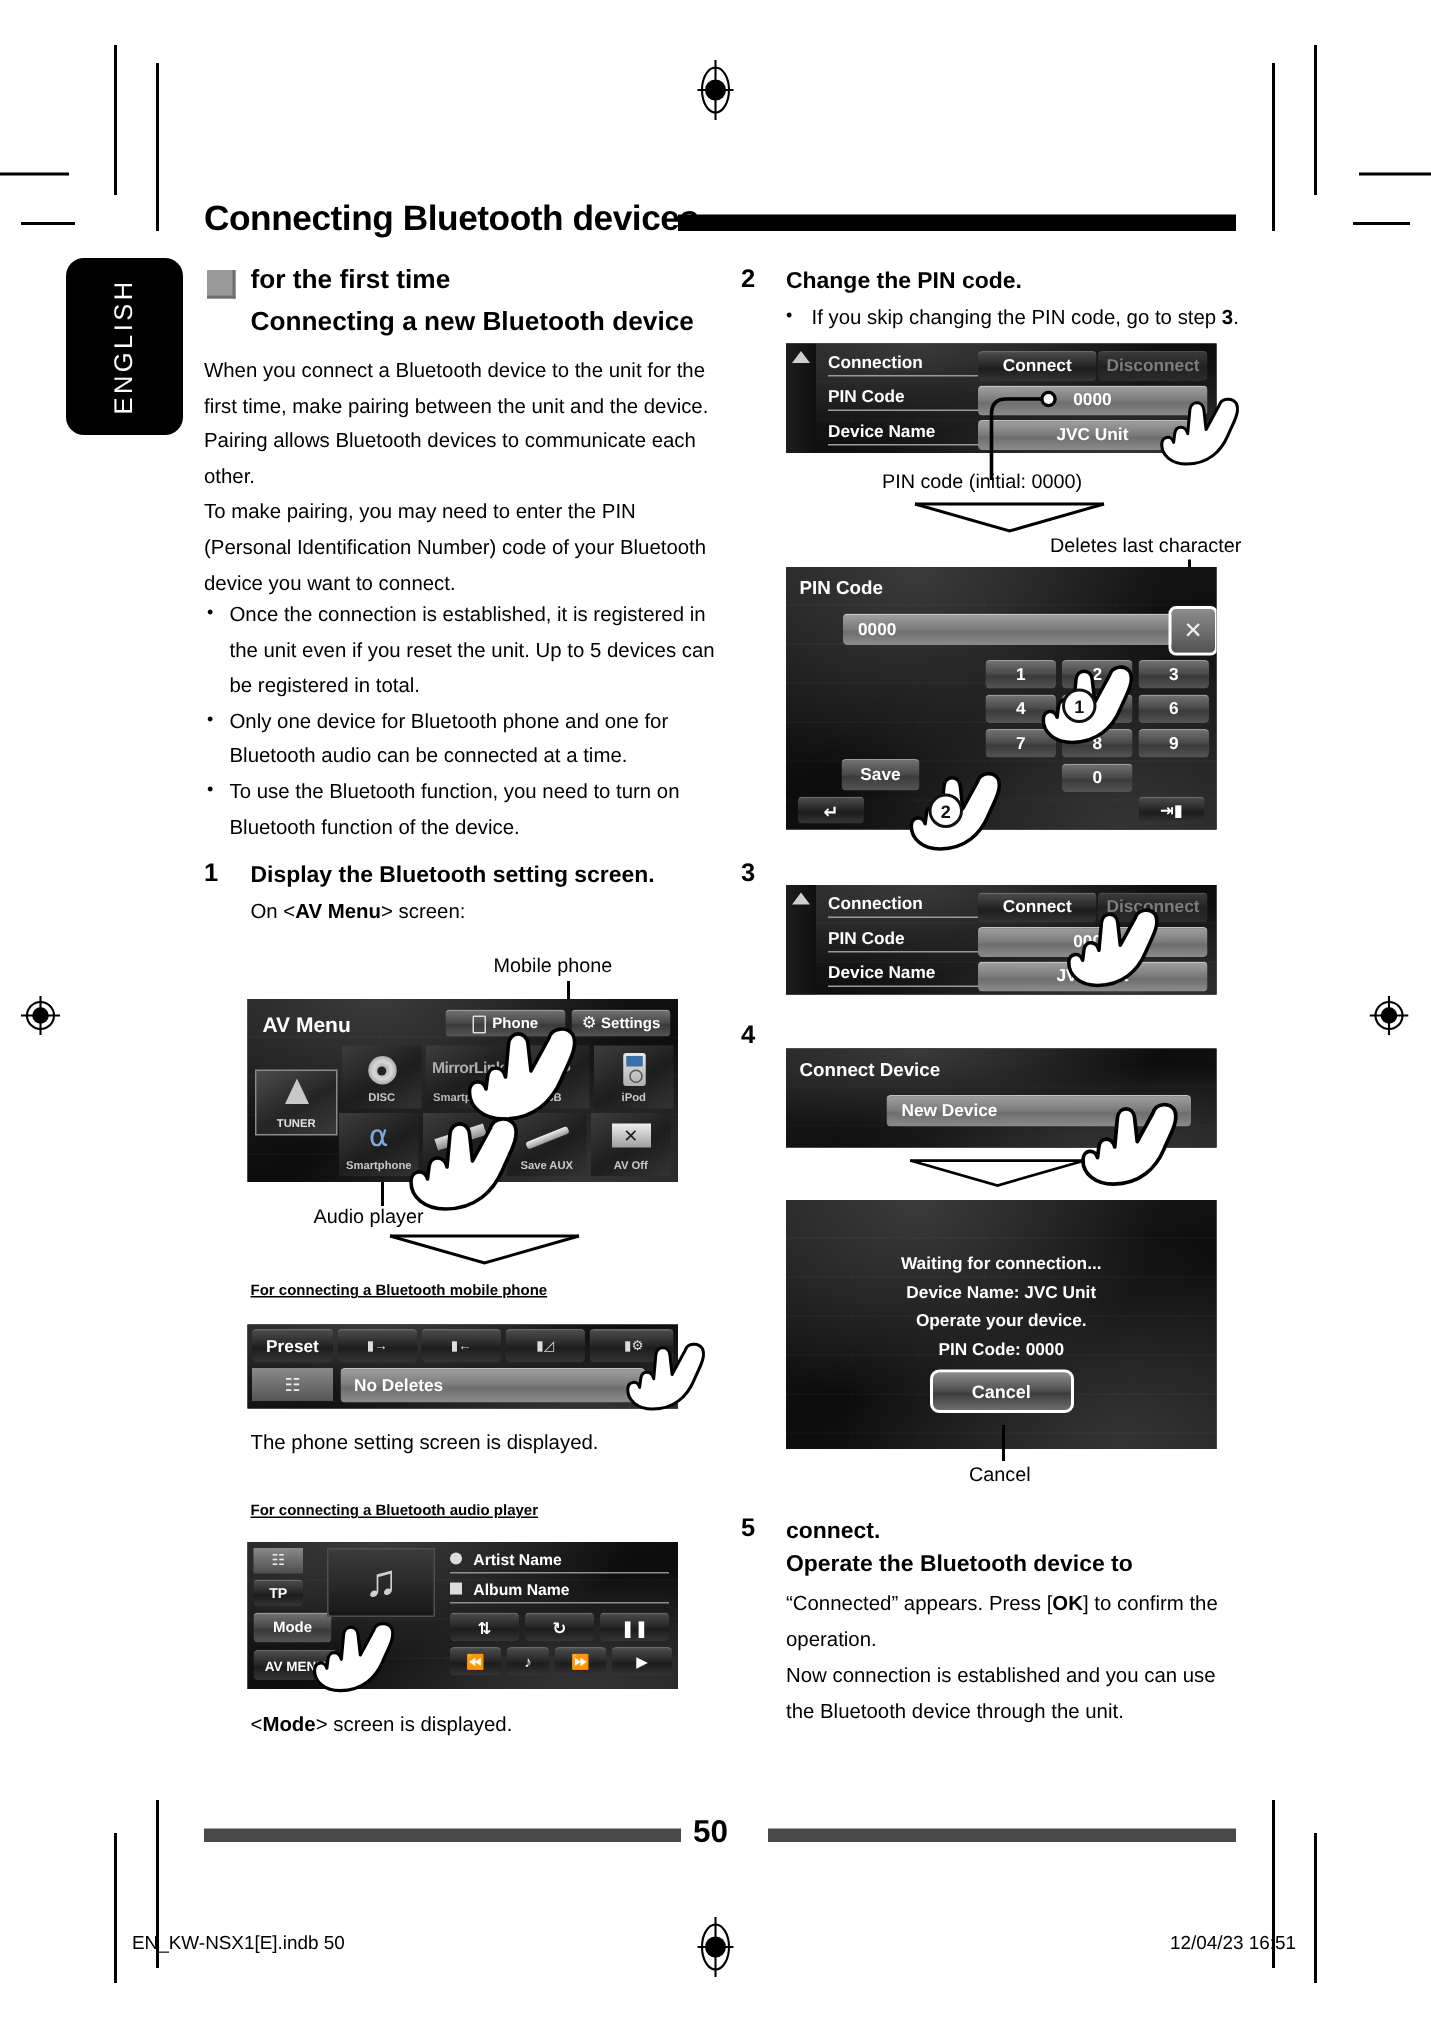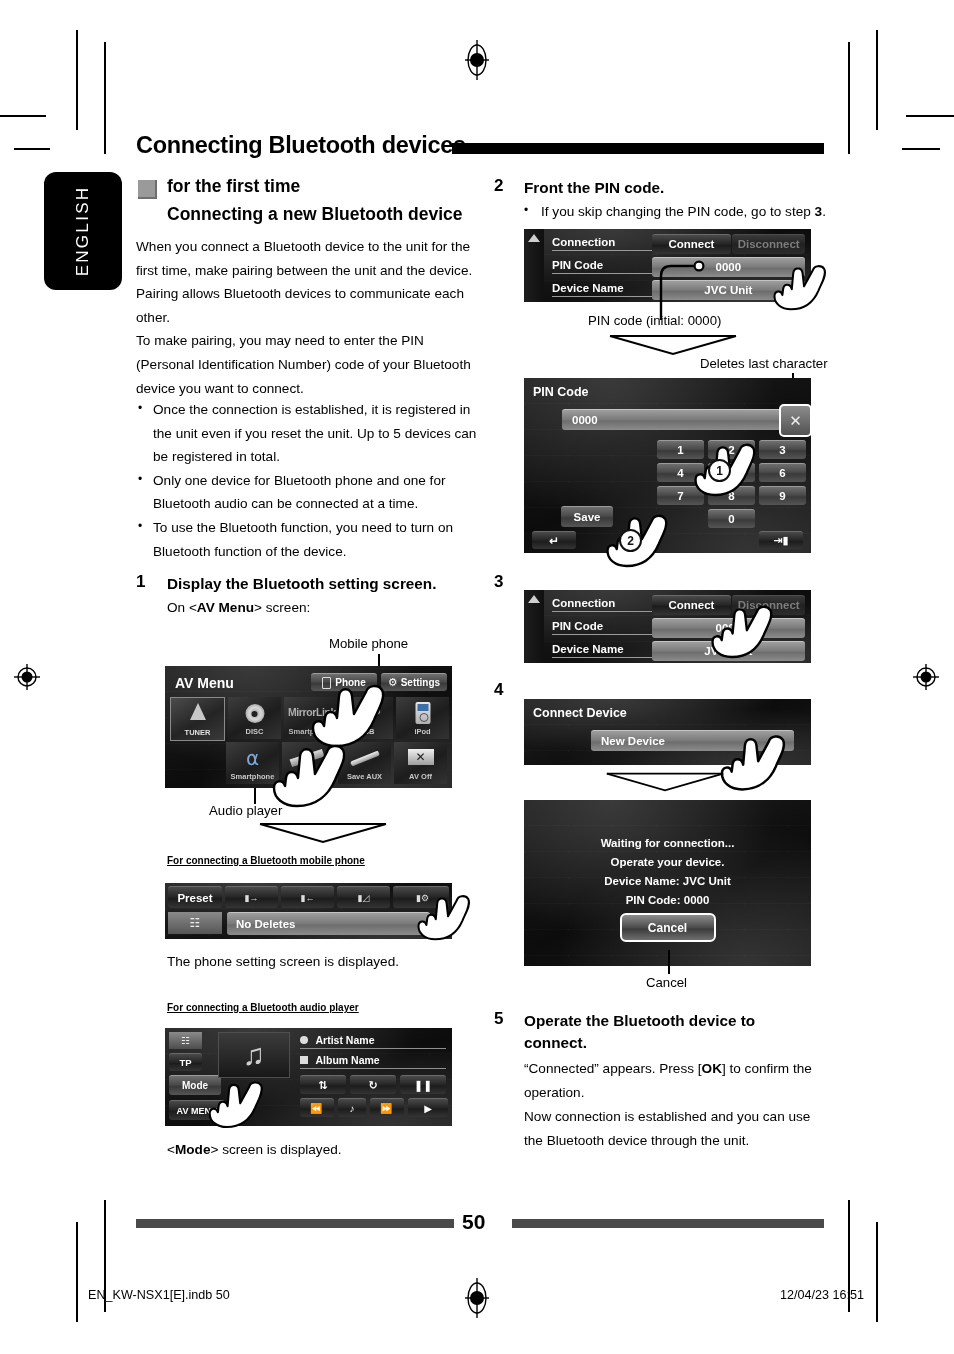--- a/index.html
+++ b/index.html
@@ -185,31 +185,31 @@
   </div>
 
   <div class="calloutlbl" style="left:329px;top:636px;">Mobile phone</div>
   <div class="lead" style="left:378px;top:654px;width:2px;height:18px;"></div>
 
   <div class="scr" style="left:165px;top:666px;width:287px;height:122px;">
     <div class="hex"></div>
 
     <div class="scr-title" style="left:10px;top:9px;font-size:14px;">AV Menu</div>
 
-    <div class="btn" style="position:absolute;right:75px;top:7px;width:66px;height:17px;font-size:10px;">
+    <div class="btn" style="position:absolute;right:75px;top:7px;width:80px;height:17px;font-size:10px;">
       <span style="display:inline-block;width:7px;height:10px;border:1.2px solid #ddd;border-radius:1px;margin-right:4px;"></span>
       <span>Phone</span>
     </div>
     <div class="btn" style="position:absolute;right:5px;top:7px;width:66px;height:17px;font-size:10px;">
       <span style="margin-right:3px;font-size:11px;line-height:1;">⚙</span>
       <span>Settings</span>
     </div>
 
     <div style="position:absolute;left:5px;top:31px;display:flex;gap:3px;">
-      <div class="src" style="width:53px;height:42px;background:linear-gradient(150deg,#4c4c4c,#242424 55%,#3a3a3a);border:1px solid #8a8a8a;position:relative;">
+      <div class="src" style="width:53px;height:42px;background:linear-gradient(150deg,#4c4c4c,#242424 55%,#3a3a3a);border:1px solid #8a8a8a;position:relative;margin-top:16px;">
         <div style="position:absolute;left:50%;top:5px;transform:translateX(-50%);width:0;height:0;border-left:8px solid transparent;border-right:8px solid transparent;border-bottom:17px solid #c8c8c8;"></div>
         <div style="position:absolute;bottom:3px;left:0;right:0;text-align:center;color:#e2e2e2;font-size:7.5px;font-weight:bold;">TUNER</div>
       </div>
       <div class="src" style="width:53px;height:42px;background:linear-gradient(150deg,#3d3d3d,#1d1d1d 55%,#333);position:relative;">
         <div style="position:absolute;left:50%;top:7px;transform:translateX(-50%);width:19px;height:19px;border-radius:50%;background:radial-gradient(#999,#d8d8d8 45%,#777);">
           <div style="position:absolute;left:50%;top:50%;transform:translate(-50%,-50%);width:6px;height:6px;border-radius:50%;background:#222;"></div>
         </div>
         <div style="position:absolute;bottom:3px;left:0;right:0;text-align:center;color:#c9c9c9;font-size:7.5px;font-weight:bold;">DISC</div>
       </div>
       <div class="src" style="width:53px;height:42px;background:linear-gradient(150deg,#3d3d3d,#1d1d1d 55%,#333);position:relative;">
@@ -381,21 +381,21 @@
                C31 28 22 28 21 36 L20 44 C18 37 9 38 9 46 C9 56 18 64 32 64
                C52 64 64 52 70 38 C74 28 82 16 78 8 Z" fill="#ffffff" stroke="#000" stroke-width="2.8" stroke-linejoin="round"></path>
     </svg>
   </div>
 
   <div class="stepbody" style="left:167px;top:1138px;width:310px;">
     <span>&lt;</span><b>Mode</b><span>&gt; screen is displayed.</span>
   </div>
 
   <div class="stepnum" style="left:494px;top:176px;">2</div>
-  <div class="stephead" style="left:524px;top:177px;width:310px;">Front the PIN code.</div>
+  <div class="stephead" style="left:524px;top:177px;width:310px;">Change the PIN code.</div>
   <div class="stepbody" style="left:524px;top:200px;width:312px;">
     <span style="position:absolute;left:0;top:-1px;font-size:12px;">•</span>
     <span style="display:block;padding-left:17px;">
       <span>If you skip changing the PIN code, go to step </span><b>3</b><span>.</span>
     </span>
   </div>
 
   <div class="scr" style="left:524px;top:229px;width:287px;height:73px;">
     <div class="hex"></div>
     <div class="scrollcol">
@@ -586,35 +586,35 @@
     <svg width="120" height="22" viewBox="0 0 130 22">
       <path d="M2 2 L65 20 L128 2" fill="none" stroke="#000" stroke-width="2"></path>
       <path d="M2 2 L128 2" fill="none" stroke="#000" stroke-width="2"></path>
     </svg>
   </div>
 
   <div class="scr" style="left:524px;top:800px;width:287px;height:166px;">
     <div class="hex"></div>
     <div style="position:absolute;left:0;right:0;top:34px;text-align:center;color:#fff;font-size:11.5px;font-weight:bold;line-height:19px;">
       <div>Waiting for connection...</div>
+      <div>Device Name: JVC Unit</div>
       <div>Operate your device.</div>
-      <div>Device Name: JVC Unit</div>
       <div>PIN Code: 0000</div>
     </div>
     <div style="position:absolute;left:50%;top:113px;transform:translateX(-50%);width:92px;height:25px;border:2.6px solid #fff;border-radius:6px;background:linear-gradient(#8d8d8d,#4c4c4c 50%,#3c3c3c 56%,#6e6e6e);display:flex;align-items:center;justify-content:center;color:#fff;font-weight:bold;font-size:12px;">
       <span>Cancel</span>
     </div>
   </div>
   <div class="lead" style="left:668px;top:950px;width:2px;height:24px;"></div>
   <div class="calloutlbl" style="left:646px;top:975px;">Cancel</div>
 
   <div class="stepnum" style="left:494px;top:1009px;">5</div>
   <div class="stephead" style="left:524px;top:1010px;width:300px;">
+    <div>connect.</div>
     <div>Operate the Bluetooth device to</div>
-    <div>connect.</div>
   </div>
   <div class="stepbody" style="left:524px;top:1105px;width:305px;">Now connection is established and you can use the Bluetooth device through the unit.</div>
   <div class="stepbody" style="left:524px;top:1057px;width:305px;">
     <span>“Connected” appears. Press [</span><b>OK</b><span>] to confirm the operation.</span>
   </div>
 
   <div id="foot-rule-l"></div>
   <div id="pageno">50</div>
   <div id="foot-rule-r"></div>
   <div id="file-id">EN_KW-NSX1[E].indb   50</div>

